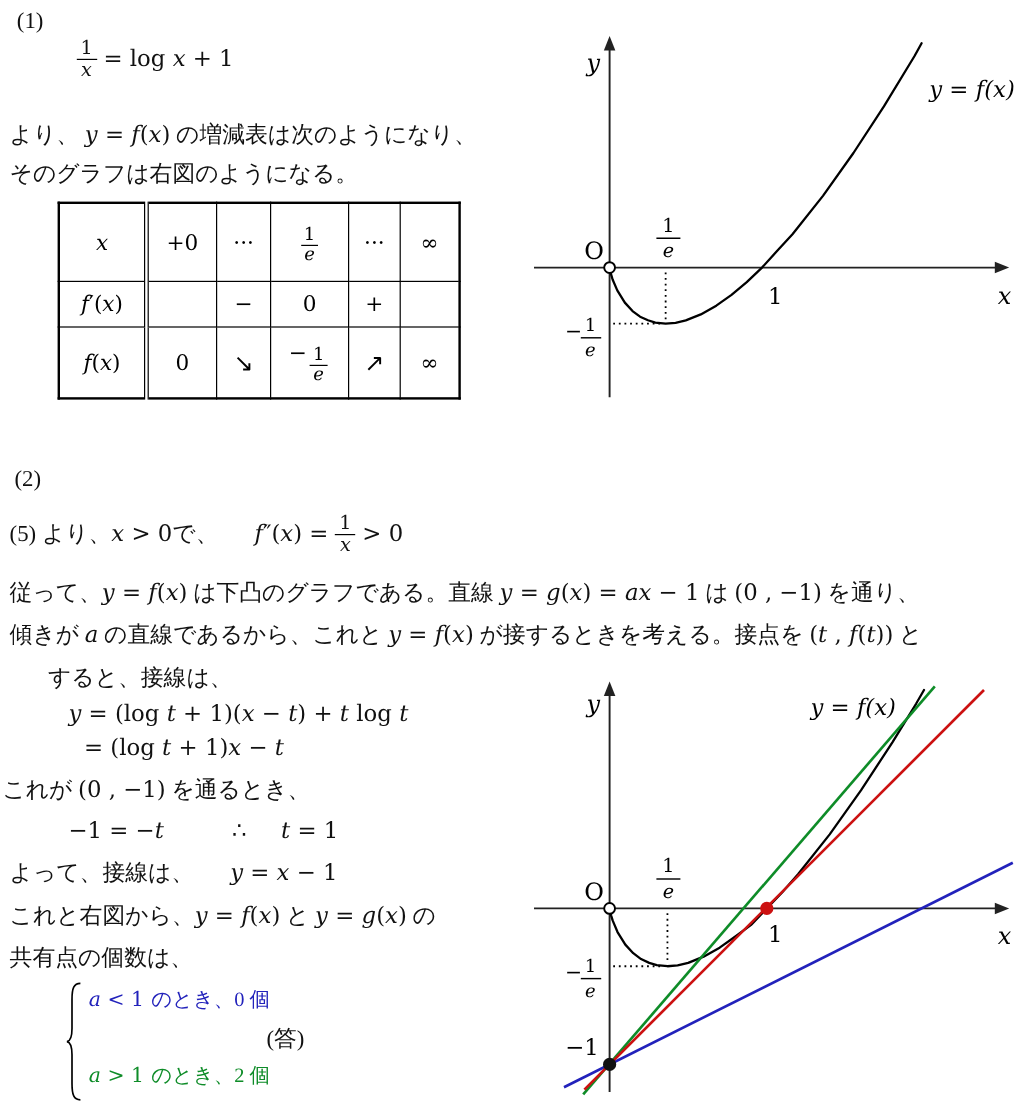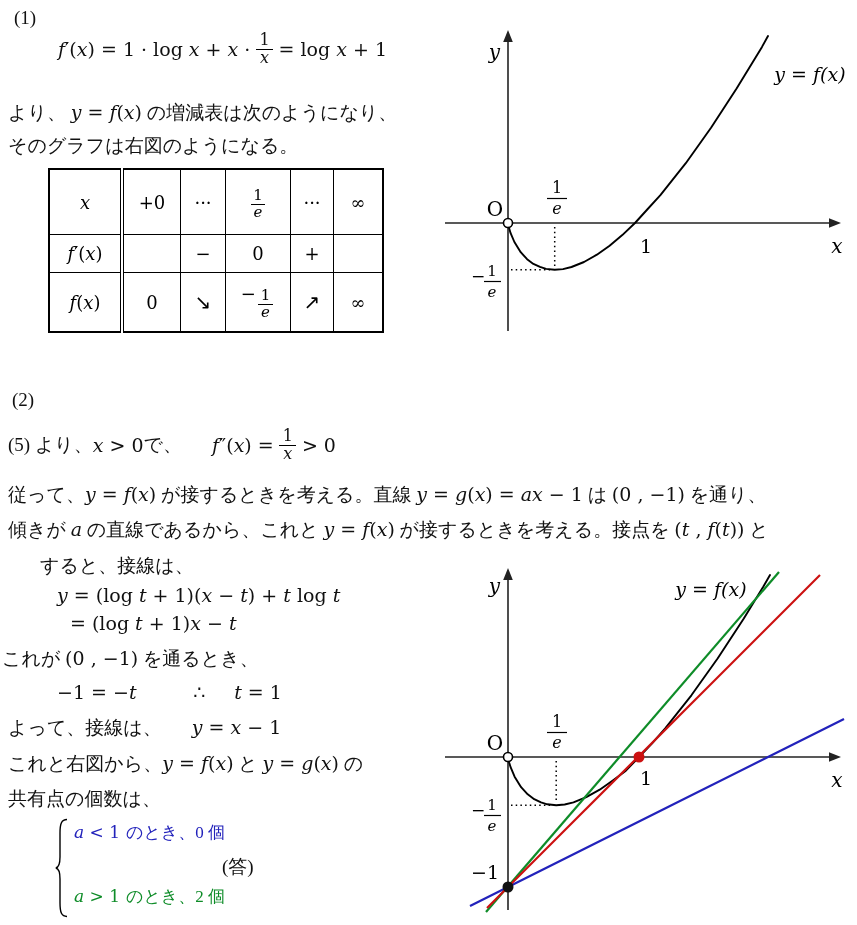--- a/index.html
+++ b/index.html
@@ -31,21 +31,20 @@
   svg text{font-family:"DejaVu Serif",serif;}
 </style>
 </head>
 <body>
 
 <div id="page">
 
   <div class="line" style="left:14px;top:6px;">(1)</div>
 
   <div class="formula-row" style="left:58px;top:26px;height:46px;">
-    <span class="math"><i>f</i>′(<i>x</i>) = 1 · log <i>x</i> + <i>x</i> ·</span>
     <span class="frac">
       <span class="fnum">1</span>
       <span class="fden it">x</span>
     </span>
     <span class="math">= log <i>x</i> + 1</span>
   </div>
 
   <div class="line jp" style="left:8px;top:134px;">そのグラフは右図のようになる。</div>
   <div class="line" style="left:8px;top:101px;">
     <span class="jp">より、 </span><span class="math"><i>y</i> = <i>f</i>(<i>x</i>)</span><span class="jp"> の増減表は次のようになり、</span>
@@ -121,21 +120,21 @@
       <span class="jp"> で、</span>
     <span class="math" style="margin-left:30px;"><i>f</i>″(<i>x</i>) =</span>
     <span class="frac">
       <span class="fnum">1</span>
       <span class="fden it">x</span>
     </span>
     <span class="math">&gt; 0</span>
   </div>
 
   <div class="line" style="left:8px;top:483px;">
-    <span class="jp">従って、</span><span class="math"><i>y</i> = <i>f</i>(<i>x</i>)</span><span class="jp"> が接するときを考える。直線 </span><span class="math"><i>y</i> = <i>g</i>(<i>x</i>) = <i>a</i><i>x</i> − 1</span><span class="jp"> は </span><span class="math">(0 ,  −1)</span><span class="jp"> を通り、</span>
+    <span class="jp">従って、</span><span class="math"><i>y</i> = <i>f</i>(<i>x</i>)</span><span class="jp"> は下凸のグラフである。直線 </span><span class="math"><i>y</i> = <i>g</i>(<i>x</i>) = <i>a</i><i>x</i> − 1</span><span class="jp"> は </span><span class="math">(0 ,  −1)</span><span class="jp"> を通り、</span>
   </div>
   <div class="line" style="left:8px;top:518px;">
     <span class="jp">傾きが </span><span class="math"><i>a</i></span><span class="jp"> の直線であるから、これと </span><span class="math"><i>y</i> = <i>f</i>(<i>x</i>)</span><span class="jp"> が接するときを考える。接点を </span><span class="math">(<i>t</i> ,  <i>f</i>(<i>t</i>))</span><span class="jp"> と</span>
   </div>
   <div class="line jp" style="left:8px;top:554px;margin-left:32px;">すると、接線は、</div>
   <div class="line math" style="left:57px;top:584px;text-align:center;"><i>y</i> = (log <i>t</i> + 1)(<i>x</i> − <i>t</i>) + <i>t</i> log <i>t</i></div>
   <div class="line math" style="left:70px;top:612px;">= (log <i>t</i> + 1)<i>x</i> − <i>t</i></div>
   <div class="line" style="left:2px;top:647px;">
     <span class="jp">これが </span><span class="math">(0 ,  −1)</span><span class="jp"> を通るとき、</span>
   </div>

